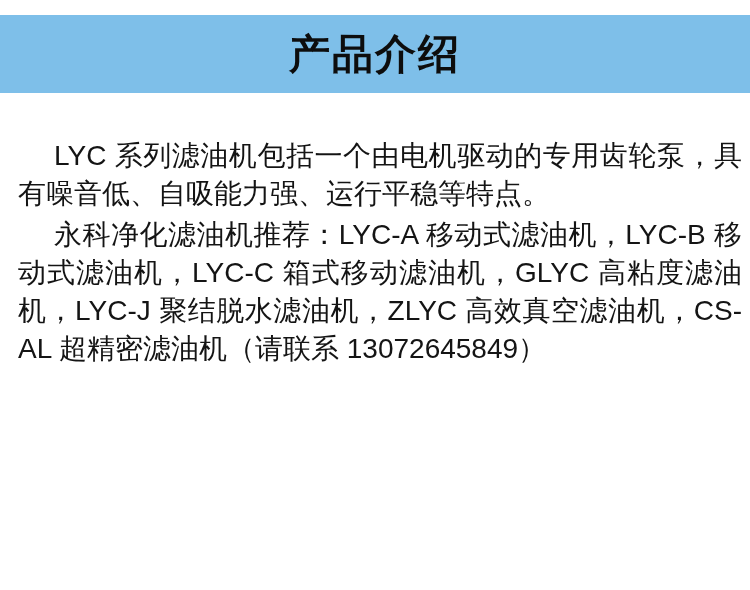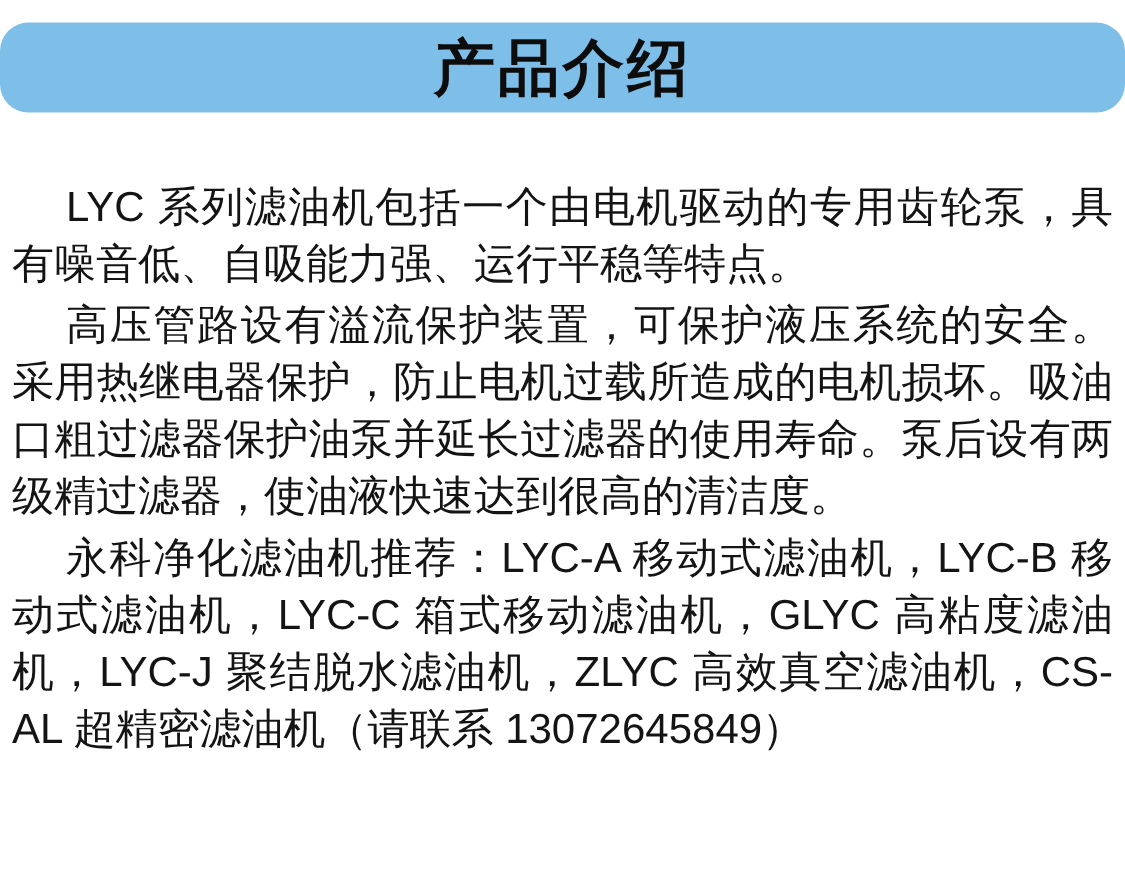--- a/index.html
+++ b/index.html
@@ -11,52 +11,50 @@
     }
     .page {
       position: relative;
       width: 750px;
       height: 590px;
       overflow: hidden;
       background: var(--page_bg, #ffffff);
     }
     .banner {
       margin-top: 15px;
-      height: 60px;
+      height: 78px;
       background: var(--band_color, #7ebfe9);
       display: flex;
       align-items: center;
       justify-content: center;
-      border-radius: 19px;
     }
     .title {
       margin: 0;
       font-size: 41px;
       font-weight: 700;
       letter-spacing: 2px;
       color: var(--title_color, #0d0d0d);
       line-height: 1;
     }
     .content {
       padding: 44px 8px 0 8px;
       color: var(--text_color, #141414);
       font-size: 28px;
       line-height: 38px;
       text-align: justify;
     }
     .content p {
-      margin: 0 0 3px 0;
+      margin: 0 0 3px 10px;
       text-indent: 36px;
     }
   </style>
 </head>
 <body>
 
 <div class="page">
   <div class="banner">
     <h1 class="title">产品介绍</h1>
   </div>
   <div class="content">
     <p>LYC 系列滤油机包括一个由电机驱动的专用齿轮泵，具有噪音低、自吸能力强、运行平稳等特点。</p>
-    <p>高压管路设有溢流保护装置，可保护液压系统的安全。采用热继电器保护，防止电机过载所造成的电机损坏。吸油口粗过滤器保护油泵并延长过滤器的使用寿命。泵后设有两级精过滤器，使油液快速达到很高的清洁度。</p>
     <p>永科净化滤油机推荐：LYC-A 移动式滤油机，LYC-B 移动式滤油机，LYC-C 箱式移动滤油机，GLYC 高粘度滤油机，LYC-J 聚结脱水滤油机，ZLYC 高效真空滤油机，CS-AL 超精密滤油机（请联系 13072645849）</p>
   </div>
 </div>
 
 </body></html>

